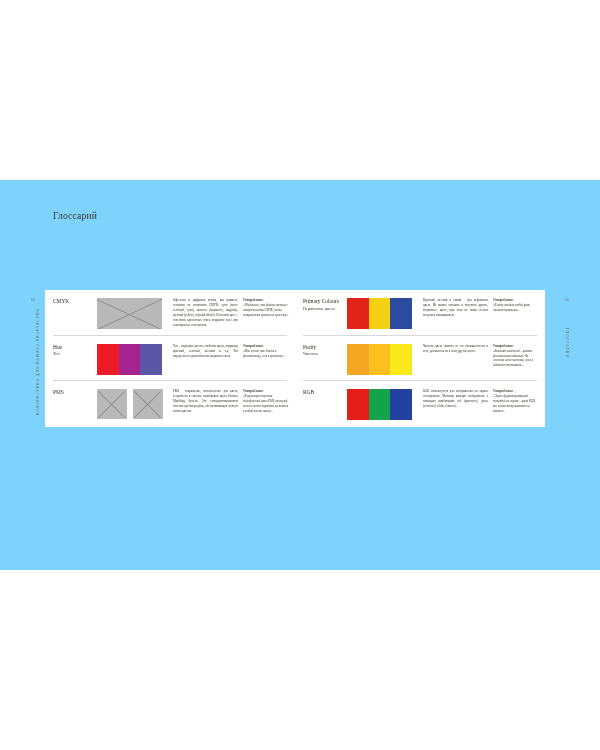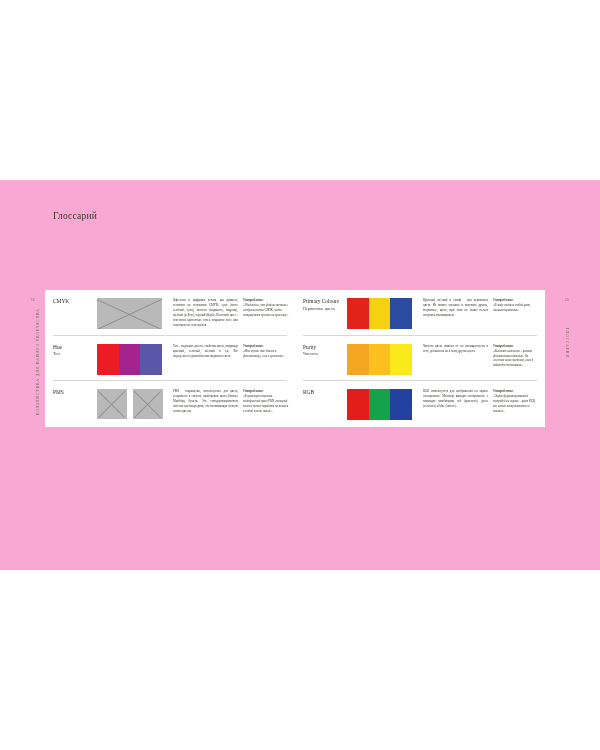--- a/index.html
+++ b/index.html
@@ -6,21 +6,21 @@
   body{
     width:600px;height:750px;
     background:#ffffff;
     font-family:"Liberation Serif", serif;
     overflow:hidden;
   }
   .spread{
     position:absolute;
     left:0;top:180px;
     width:600px;height:390px;
-    background:#f9a8d4;
+    background:#7dd3fc;
   }
   .spread-title{
     position:absolute;
     left:53px;top:31px;
     font-size:9.5px;
     color:#3a362c;
     letter-spacing:.2px;
   }
   .panel{
     position:absolute;

